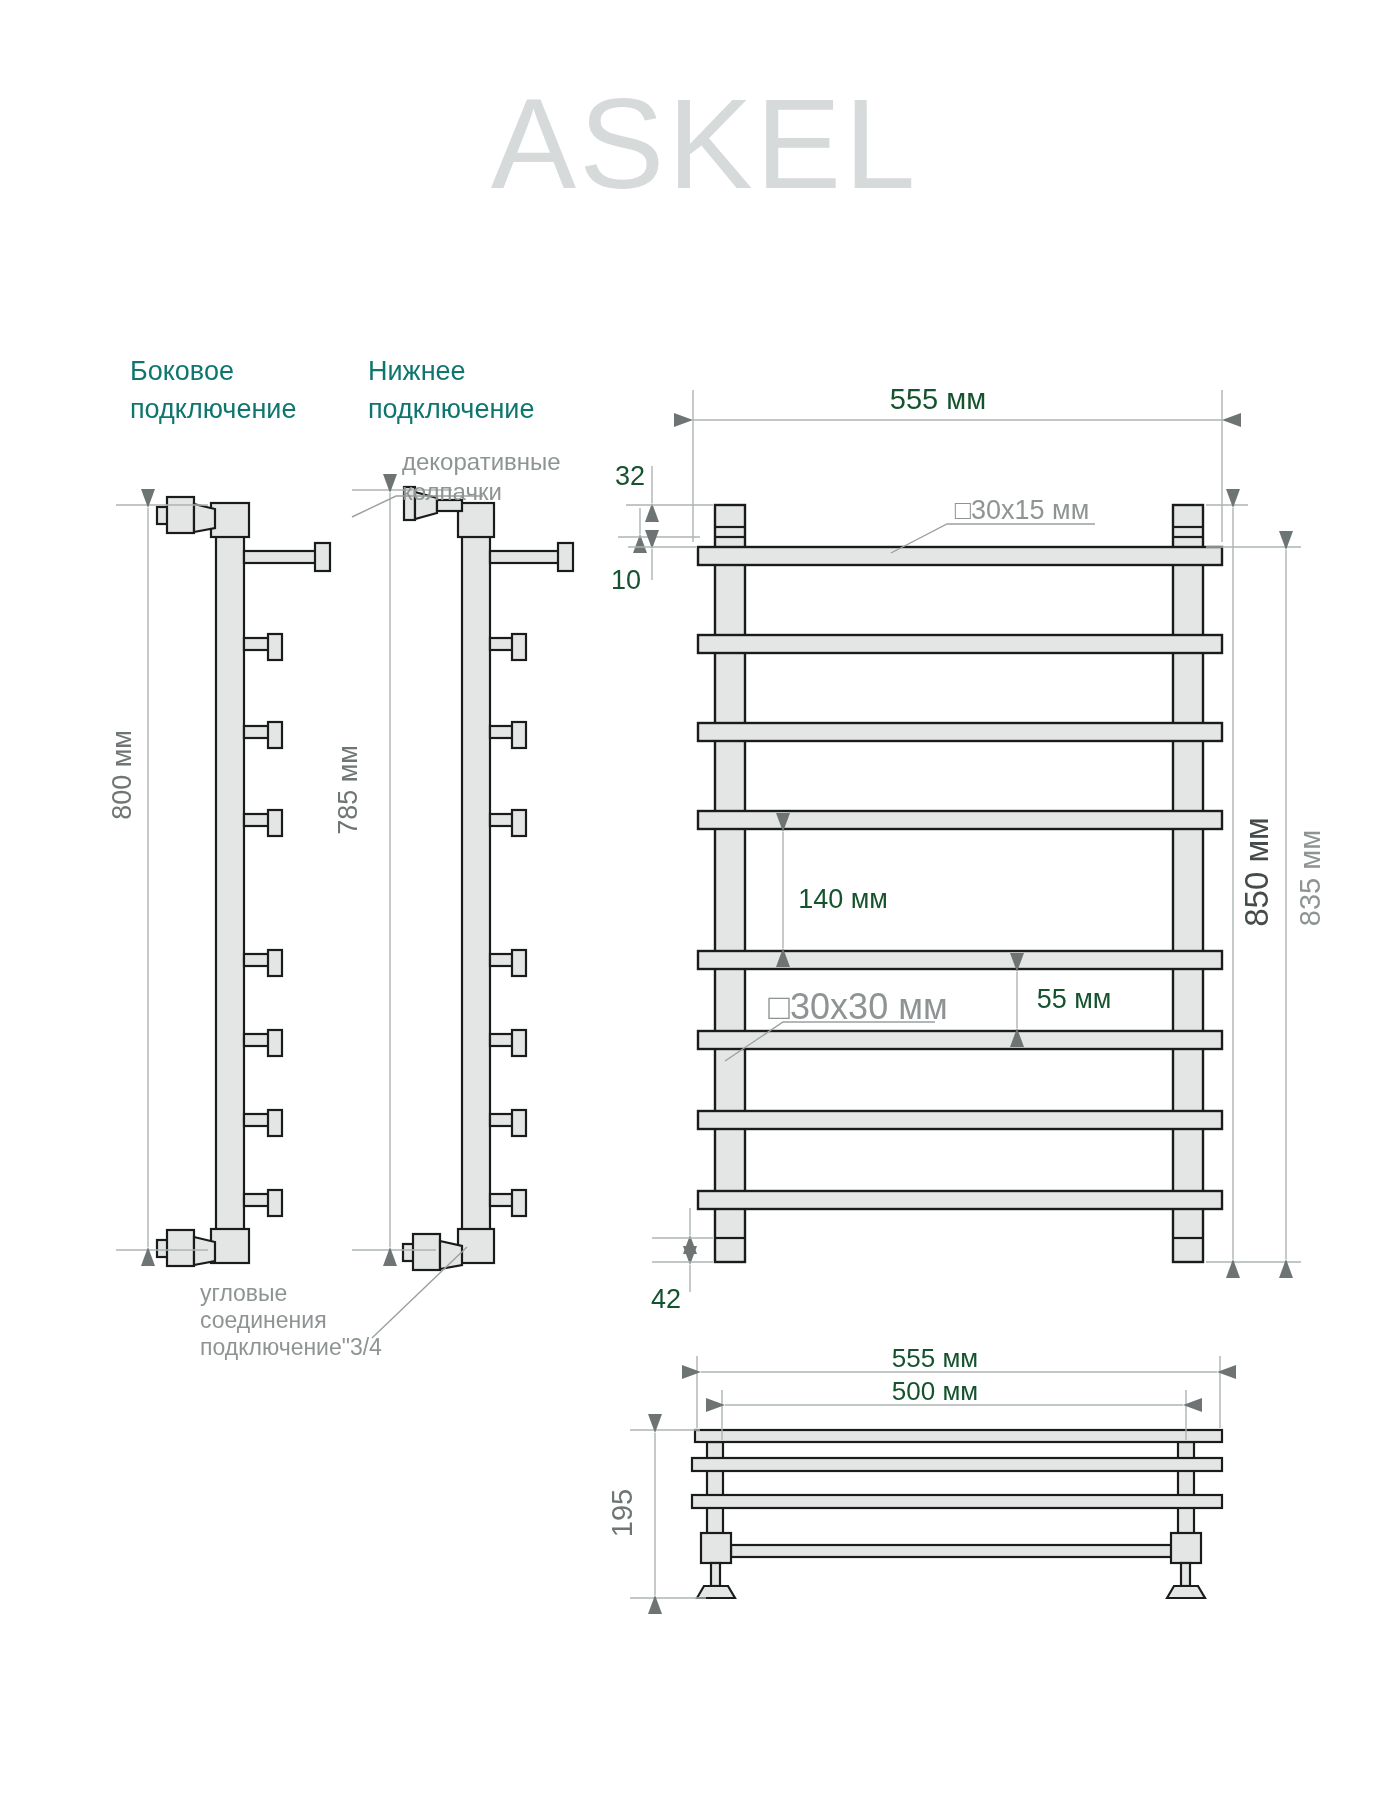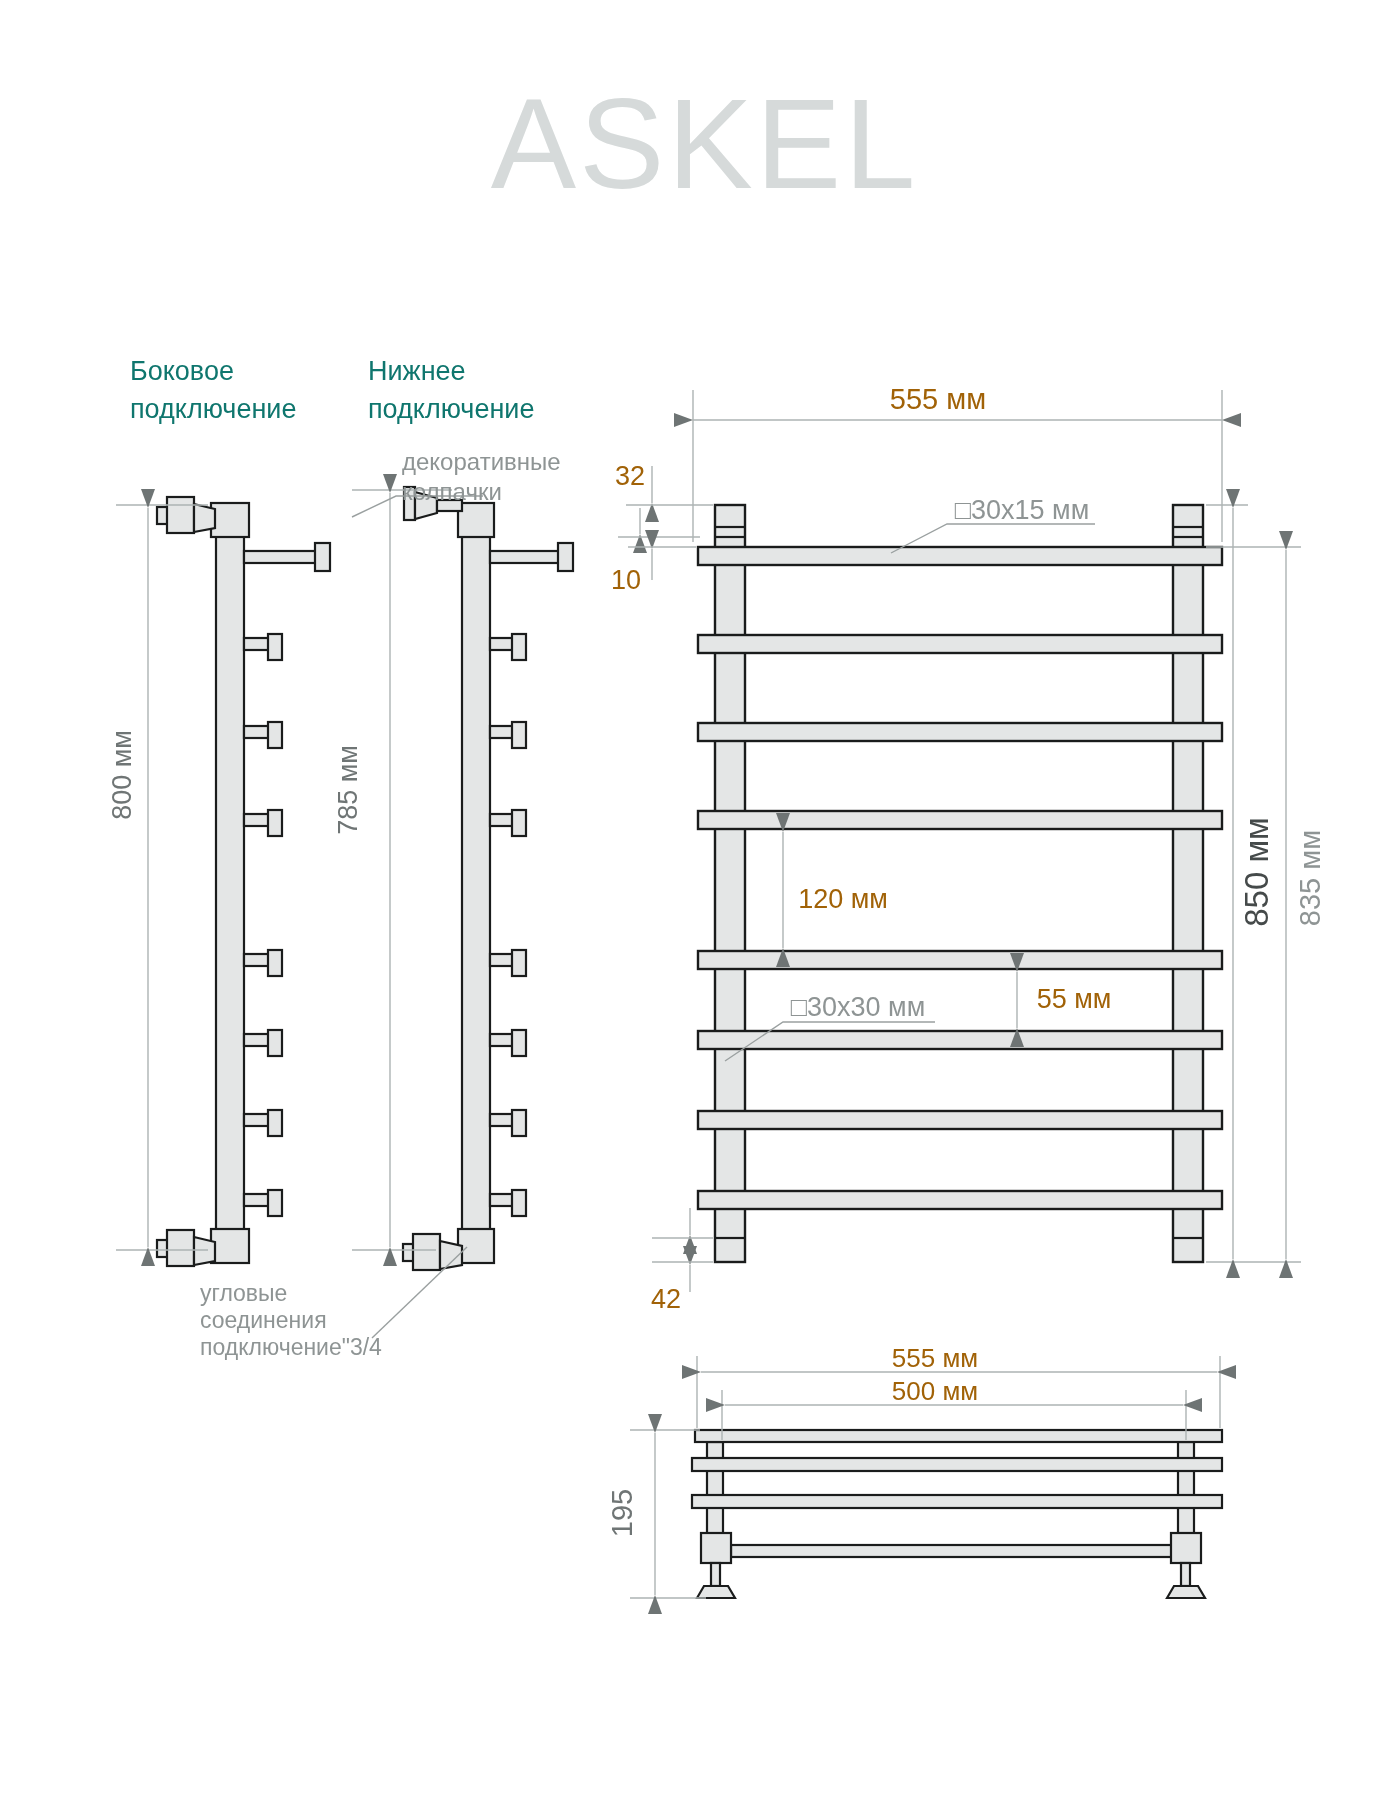--- a/index.html
+++ b/index.html
@@ -1,20 +1,20 @@
 <!DOCTYPE html>
 <html><head>
 <meta charset="utf-8">
 <style>
   html,body{margin:0;padding:0;background:#ffffff;}
   #page{position:relative;width:1375px;height:1800px;background:#fff;overflow:hidden;
         font-family:"Liberation Sans",sans-serif;padding-left:34px;}
   #draw{position:absolute;left:0;top:0;}
   .ttl{position:absolute;left:50%;transform:translateX(-50%);color:#d6dada;white-space:nowrap;}
-  .lbl{position:absolute;transform:translate(-50%,-50%);white-space:pre-line;color:#a16207;}
+  .lbl{position:absolute;transform:translate(-50%,-50%);white-space:pre-line;color:#14532d;}
   .rot{transform:translate(-50%,-50%) rotate(-90deg);}
   .blk{position:absolute;white-space:pre-line;color:#0f766e;}
   .note{color:#8e9494;}
 </style>
 </head>
 <body>
 
 <div id="page">
 
 <svg id="draw" width="1375" height="1800" viewBox="0 0 1375 1800">
@@ -191,22 +191,22 @@
 <div class="blk" style="left:368px;top:352px;font-size:27px;line-height:38px;">Нижнее
 подключение</div>
 
 <div class="blk note" style="left:402px;top:447px;font-size:24px;line-height:30px;">декоративные
 колпачки</div>
 
 <div class="lbl" style="left:938px;top:399px;font-size:29px;">555 мм</div>
 <div class="lbl" style="left:630px;top:476px;font-size:27px;">32</div>
 <div class="lbl" style="left:626px;top:580px;font-size:27px;">10</div>
 <div class="lbl note" style="left:1022px;top:510px;font-size:27px;">□30х15 мм</div>
-<div class="lbl" style="left:843px;top:899px;font-size:27px;">120 мм</div>
-<div class="lbl note" style="left:858px;top:1007px;font-size:27px;">□30х30 мм</div>
+<div class="lbl" style="left:843px;top:899px;font-size:27px;">140 мм</div>
+<div class="lbl note" style="left:858px;top:1007px;font-size:36px;">□30х30 мм</div>
 <div class="lbl" style="left:1074px;top:999px;font-size:27px;">55 мм</div>
 <div class="lbl rot" style="left:1257px;top:872px;font-size:33px;color:#454a4a;">850 мм</div>
 <div class="lbl rot" style="left:1310px;top:878px;font-size:29px;color:#8e9494;">835 мм</div>
 <div class="lbl" style="left:666px;top:1299px;font-size:27px;">42</div>
 <div class="lbl rot" style="left:122px;top:775px;font-size:27px;color:#6f7575;">800 мм</div>
 <div class="lbl rot" style="left:348px;top:790px;font-size:27px;color:#6f7575;">785 мм</div>
 <div class="lbl" style="left:935px;top:1358px;font-size:26px;">555 мм</div>
 <div class="lbl" style="left:935px;top:1391px;font-size:26px;">500 мм</div>
 <div class="lbl rot" style="left:622px;top:1513px;font-size:29px;color:#6f7575;">195</div>
 

